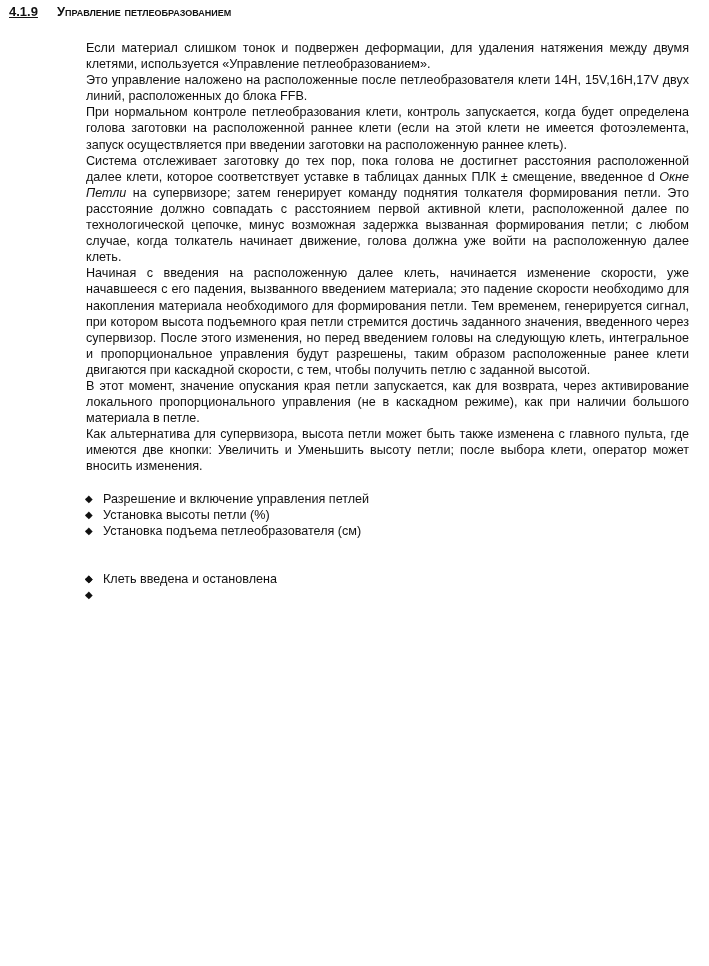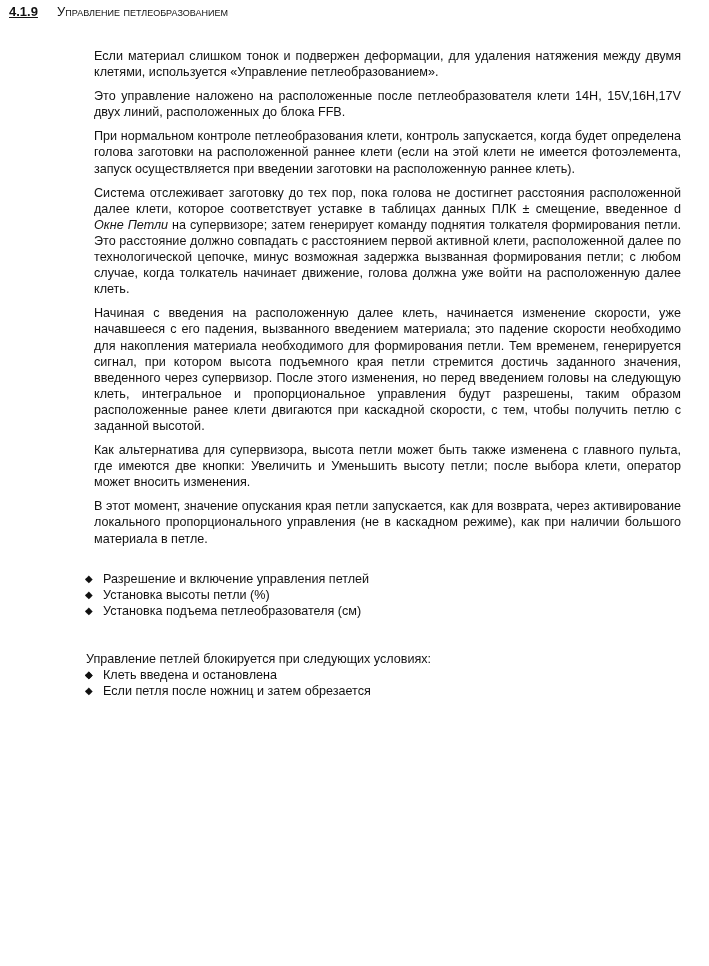--- a/index.html
+++ b/index.html
@@ -1,54 +1,53 @@
 <!DOCTYPE html>
 <html><head>
 <meta charset="utf-8">
 <style>
   html, body { margin:0; padding:0; background:#ffffff; }
   body { width:709px; height:966px; position:relative; overflow:hidden;
          font-family:"Liberation Sans", sans-serif; color:#111; }
   .heading { position:absolute; left:9px; top:4px; font-size:13px; font-weight:bold; white-space:nowrap; }
   .heading .num { display:inline-block; width:48px;text-decoration:underline; }
-  .heading .title { font-variant:small-caps; font-weight:normal; letter-spacing:0; }
+  .heading .title { font-variant:small-caps; font-weight:bold; letter-spacing:0; }
   .content { position:absolute; left:86px; top:40px; width:603px; font-size:12.6px; line-height:16.1px; }
-  .content p { margin:8px; text-align:justify; }
+  .content p { margin:0; text-align:justify; }
   .gap1 { height:16px; }
   .gap2 { height:32px; }
   ul.bul { list-style:none; margin:0; padding:0; }
   ul.bul li { position:relative; padding-left:17px; }
   ul.bul li .b { position:absolute; left:-1px; top:0; font-size:10px; }
   em { font-style:italic; }
 </style>
 </head>
 <body>
 
 <div class="heading">
   <span class="num">4.1.9</span><span class="title">Управление петлеобразованием</span>
 </div>
 
 <div class="content">
   <p>Если материал слишком тонок и подвержен деформации, для удаления натяжения между двумя клетями, используется «Управление петлеобразованием».</p>
   <p>Это управление наложено на расположенные после петлеобразователя клети 14H, 15V,16H,17V двух линий, расположенных до блока FFB.</p>
   <p>При нормальном контроле петлеобразования клети, контроль запускается, когда будет определена голова заготовки на расположенной раннее клети (если на этой клети не имеется фотоэлемента, запуск осуществляется при введении заготовки на расположенную раннее клеть).</p>
   <p><span>Система отслеживает заготовку до тех пор, пока голова не достигнет расстояния расположенной далее клети, которое соответствует уставке в таблицах данных ПЛК ± смещение, введенное d </span><em>Окне Петли</em><span> на супервизоре; затем генерирует команду поднятия толкателя формирования петли. Это расстояние должно совпадать с расстоянием первой активной клети, расположенной далее по технологической цепочке, минус возможная задержка вызванная формирования петли; с любом случае, когда толкатель начинает движение, голова должна уже войти на расположенную далее клеть.</span></p>
   <p>Начиная с введения на расположенную далее клеть, начинается изменение скорости, уже начавшееся с его падения, вызванного введением материала; это падение скорости необходимо для накопления материала необходимого для формирования петли. Тем временем, генерируется сигнал, при котором высота подъемного края петли стремится достичь заданного значения, введенного через супервизор. После этого изменения, но перед введением головы на следующую клеть, интегральное и пропорциональное управления будут разрешены, таким образом расположенные ранее клети двигаются при каскадной скорости, с тем, чтобы получить петлю с заданной высотой.</p>
+  <p>В этот момент, значение опускания края петли запускается, как для возврата, через активирование локального пропорционального управления (не в каскадном режиме), как при наличии большого материала в петле.</p>
   <p>Как альтернатива для супервизора, высота петли может быть также изменена с главного пульта, где имеются две кнопки: Увеличить и Уменьшить высоту петли; после выбора клети, оператор может вносить изменения.</p>
-  <p>В этот момент, значение опускания края петли запускается, как для возврата, через активирование локального пропорционального управления (не в каскадном режиме), как при наличии большого материала в петле.</p>
 
   <div class="gap1"></div>
 
   <ul class="bul">
     <li><span class="b">◆</span><span>Разрешение и включение управления петлей</span></li>
     <li><span class="b">◆</span><span>Установка высоты петли (%)</span></li>
     <li><span class="b">◆</span><span>Установка подъема  петлеобразователя (см)</span></li>
   </ul>
 
   <div class="gap2"></div>
 
-  <div>Управление петлей блокируется при следующих условиях:</div>
   <ul class="bul">
     <li><span class="b">◆</span></li>
     <li><span class="b">◆</span><span>Клеть введена и остановлена</span></li>
-    <li><span class="b">◆</span><span>Если петля после ножниц и затем обрезается</span></li>
+    <li><span class="b">◆</span></li>
   </ul>
 </div>
 
 </body></html>

